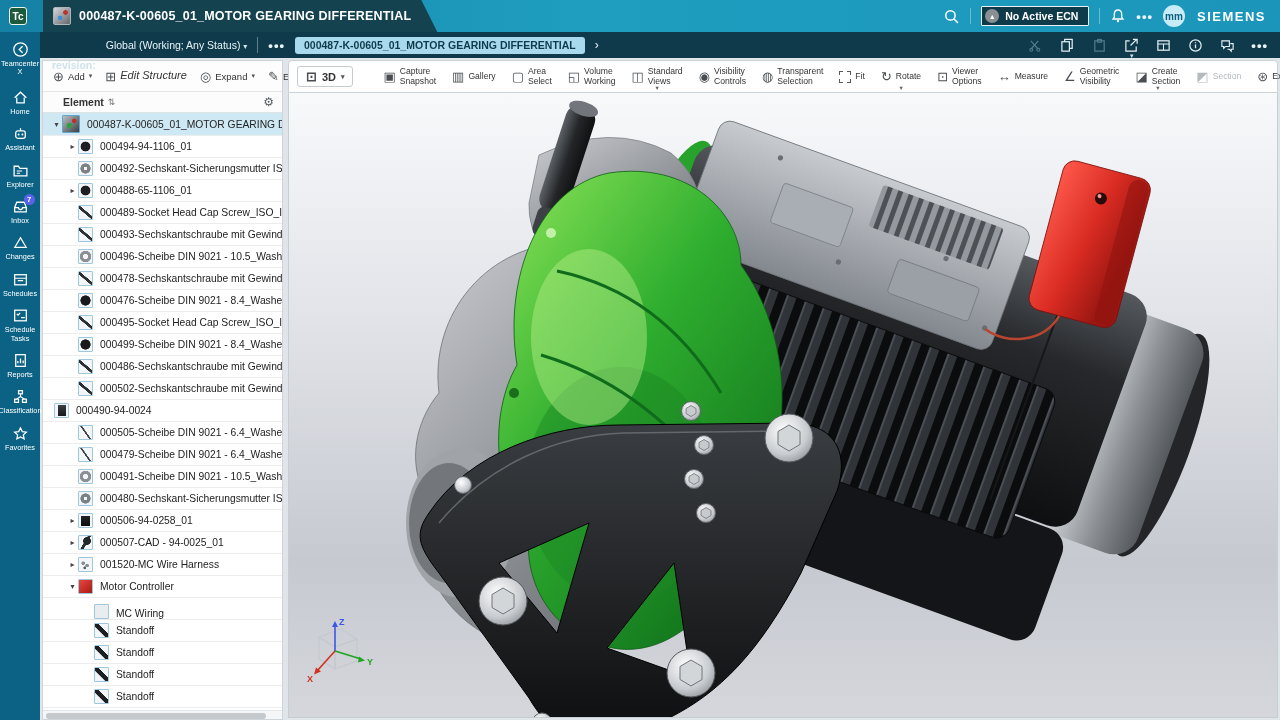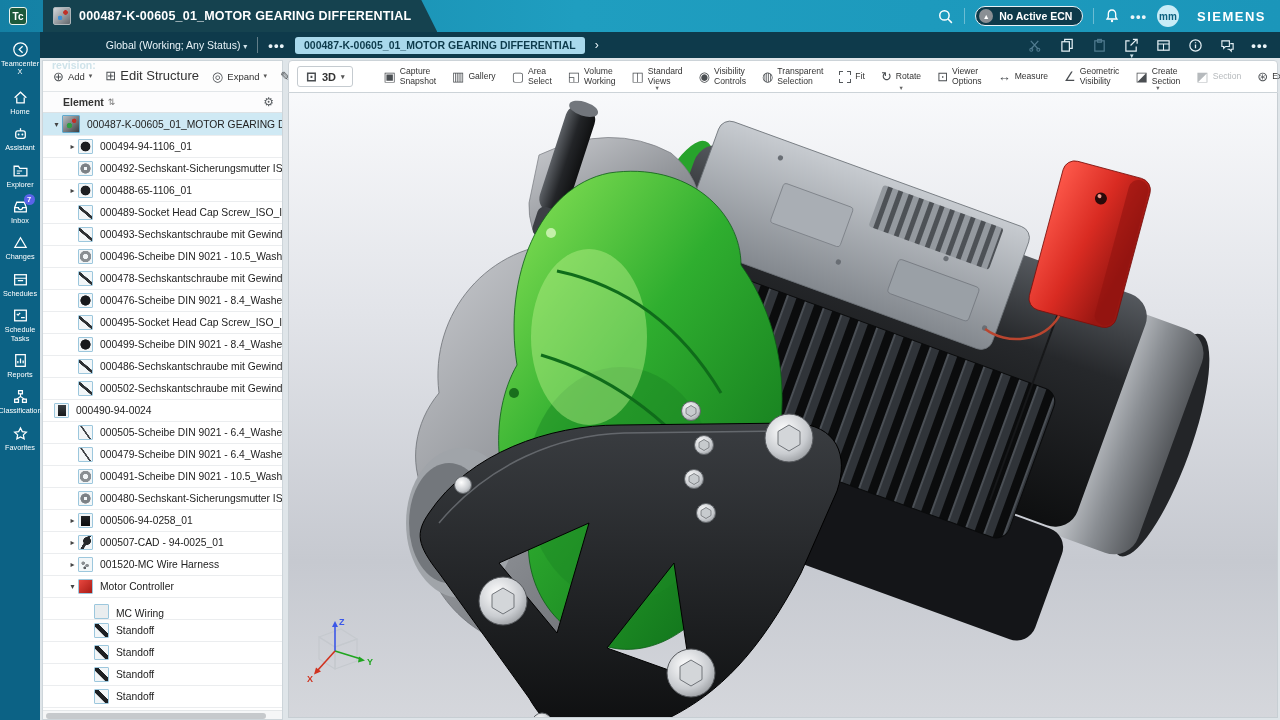--- a/index.html
+++ b/index.html
@@ -13,27 +13,27 @@
     color:#fff;font-size:10px;font-weight:bold;display:flex;align-items:center;justify-content:center;}
   .doc-tab{margin-left:16px;height:32px;display:flex;align-items:center;gap:8px;padding:0 26px 0 10px;
     background:#15424f;clip-path:polygon(0 0,calc(100% - 16px) 0,100% 100%,0 100%);}
   .tab-thumb{width:18px;height:18px;border-radius:2px;border:1px solid #aeb6ba;
     background-image:radial-gradient(circle at 72% 28%,#c03028 0 2px,transparent 2.6px),
       radial-gradient(circle at 38% 62%,#3d8fd4 0 2px,transparent 2.6px),
       linear-gradient(135deg,#d3d7da,#63676c);}
   .tab-title{color:#fff;font-size:12.5px;font-weight:bold;letter-spacing:.2px;white-space:nowrap;}
   .topbar-right{margin-left:auto;display:flex;align-items:center;gap:10px;padding-right:14px;}
   .tb-divider{width:1px;height:16px;background:rgba(255,255,255,.35);}
-  .ecn-pill{display:flex;align-items:center;gap:6px;border:1.5px solid #e8f2f6;border-radius:10px;
+  .ecn-pill{display:flex;align-items:center;gap:6px;border:1.5px solid #e8f2f6;border-radius:1px;
     background:#0e3a4a;color:#fff;font-size:10.5px;font-weight:bold;padding:2px 10px 2px 3px;}
   .ecn-badge{width:14px;height:14px;border-radius:50%;background:#8a8f94;color:#fff;font-size:7px;
     display:flex;align-items:center;justify-content:center;}
   .avatar{width:22px;height:22px;border-radius:50%;background:#c8ecf7;color:#0b5f7d;font-size:10px;font-weight:bold;
     display:flex;align-items:center;justify-content:center;}
-  .brand{color:#fff;font-size:13px;font-weight:bold;letter-spacing:1.5px;margin-left:8px;}
+  .brand{color:#fff;font-size:13px;font-weight:bold;letter-spacing:1.5px;margin-left:2px;}
   .uico{display:inline-flex;align-items:center;justify-content:center;}
   .dots{color:#eaf4f8;font-size:13px;font-weight:bold;letter-spacing:1px;}
 
   
   .subbar{position:absolute;left:40px;top:32px;width:1240px;height:26px;background:#0e3a4b;
     display:flex;align-items:center;gap:10px;padding:0 12px;z-index:4;}
   .rev-label{color:#cfe3ea;font-size:10.5px;font-weight:bold;margin-top:40px;}
   .rev-value{color:#e8f3f8;font-size:10.5px;}
   .caret{color:#cfe3ea;font-size:8px;}
   .crumb-chip{background:#a9d9ec;color:#0d3b4c;font-size:10.5px;font-weight:bold;border-radius:3px;padding:2.5px 9px;}
@@ -53,21 +53,21 @@
   .side-ic svg{display:block;}
   .badge{position:absolute;top:-4px;right:-6px;min-width:11px;height:11px;border-radius:6px;background:#5a63e8;
     color:#fff;font-size:7.5px;font-weight:bold;display:flex;align-items:center;justify-content:center;padding:0 2px;}
 
   
   .tree-panel{position:absolute;left:42px;top:60px;width:241px;height:660px;background:#fff;
     border:1px solid #cdd5da;display:flex;flex-direction:column;}
   .tree-toolbar{height:31px;display:flex;align-items:center;gap:13px;padding:0 10px;border-bottom:1px solid #e2e6e9;background:#fdfdfd;}
   .tt-btn{display:flex;align-items:center;gap:4px;font-size:9.5px;color:#333;cursor:pointer;white-space:nowrap;}
   .tt-glyph{font-size:13px;color:#4a4e52;line-height:1;}
-  .tt-two{font-size:13px;line-height:1.05;}
+  .tt-two{font-size:11px;line-height:1.05;font-style:italic;}
   .tt-caret{font-size:7px;color:#555;}
   .tt-right{margin-left:auto;display:flex;align-items:center;gap:10px;}
   .tree-header{height:21px;display:flex;align-items:center;padding:0 8px;border-bottom:1px solid #dde2e5;background:#fcfcfd;}
   .col-label{font-size:10.5px;font-weight:bold;color:#333;padding-left:12px;}
   .sort-ic{font-size:9px;color:#777;margin-left:4px;}
   .gear{margin-left:auto;font-size:12px;color:#5a5e62;cursor:pointer;}
   .tree-rows{flex:1;overflow:hidden;position:relative;}
   .trow{height:22px;display:flex;align-items:center;border-bottom:1px solid #ebedef;cursor:pointer;background:#fff;}
   .trow.sel{background:#cfe9f4;height:23px;}
   .trow .tcaret{width:11px;font-size:8px;color:#444;text-align:center;flex:0 0 auto;}

